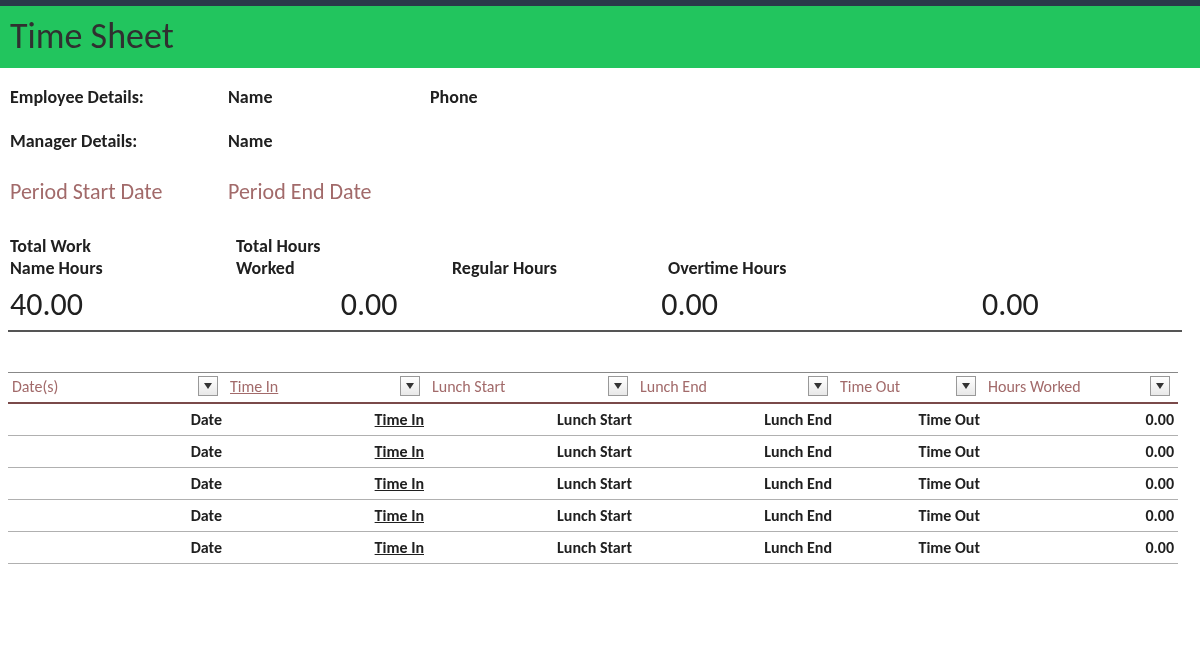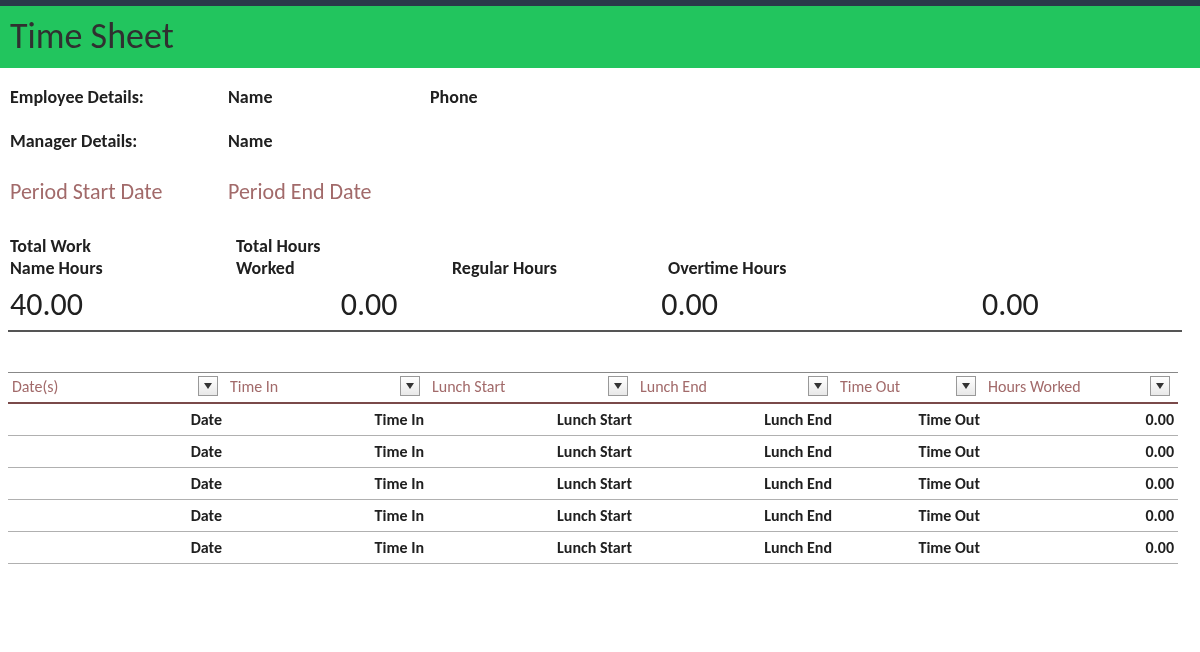--- a/index.html
+++ b/index.html
@@ -112,21 +112,21 @@
       align-items: center;
       justify-content: center;
       cursor: pointer;
     }
     .filter-btn svg {
       width: 8px;
       height: 6px;
       fill: #333;
     }
     table.ts th:nth-child(1), table.ts td:nth-child(1) { width: 218px; }
-    table.ts th:nth-child(2), table.ts td:nth-child(2) { width: 202px; }
+    table.ts th:nth-child(2), table.ts td:nth-child(2) { width: 202px; text-decoration: underline; }
     table.ts th:nth-child(3), table.ts td:nth-child(3) { width: 208px; }
     table.ts th:nth-child(4), table.ts td:nth-child(4) { width: 200px; }
     table.ts th:nth-child(5), table.ts td:nth-child(5) { width: 148px; }
     table.ts th:nth-child(6), table.ts td:nth-child(6) { width: 194px; }
 
     table.ts tbody td {
       padding: 6px 4px;
       font-weight: 600;
       color: #202020;
       text-align: right;

